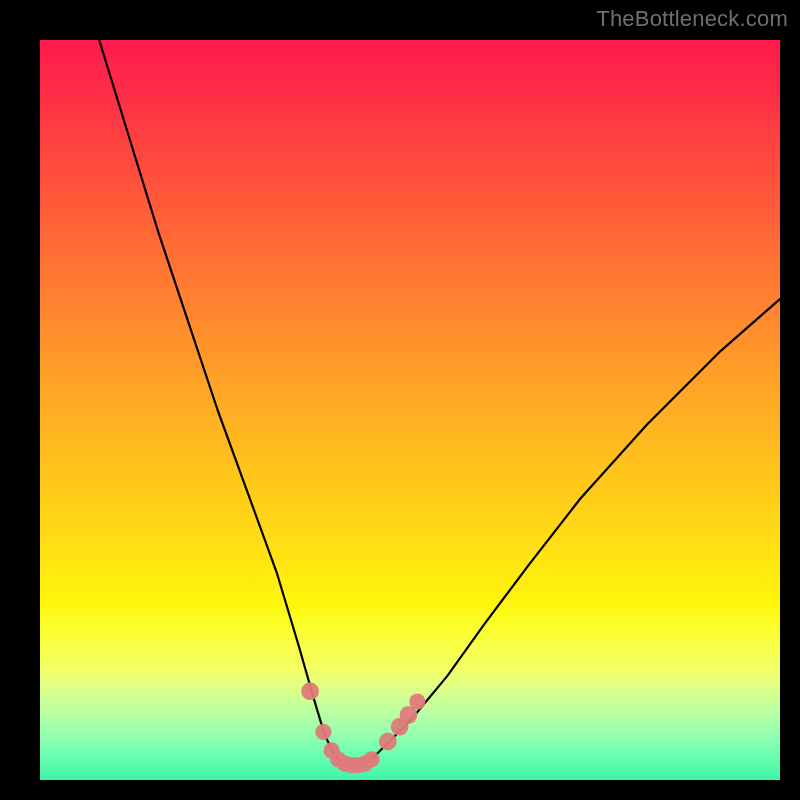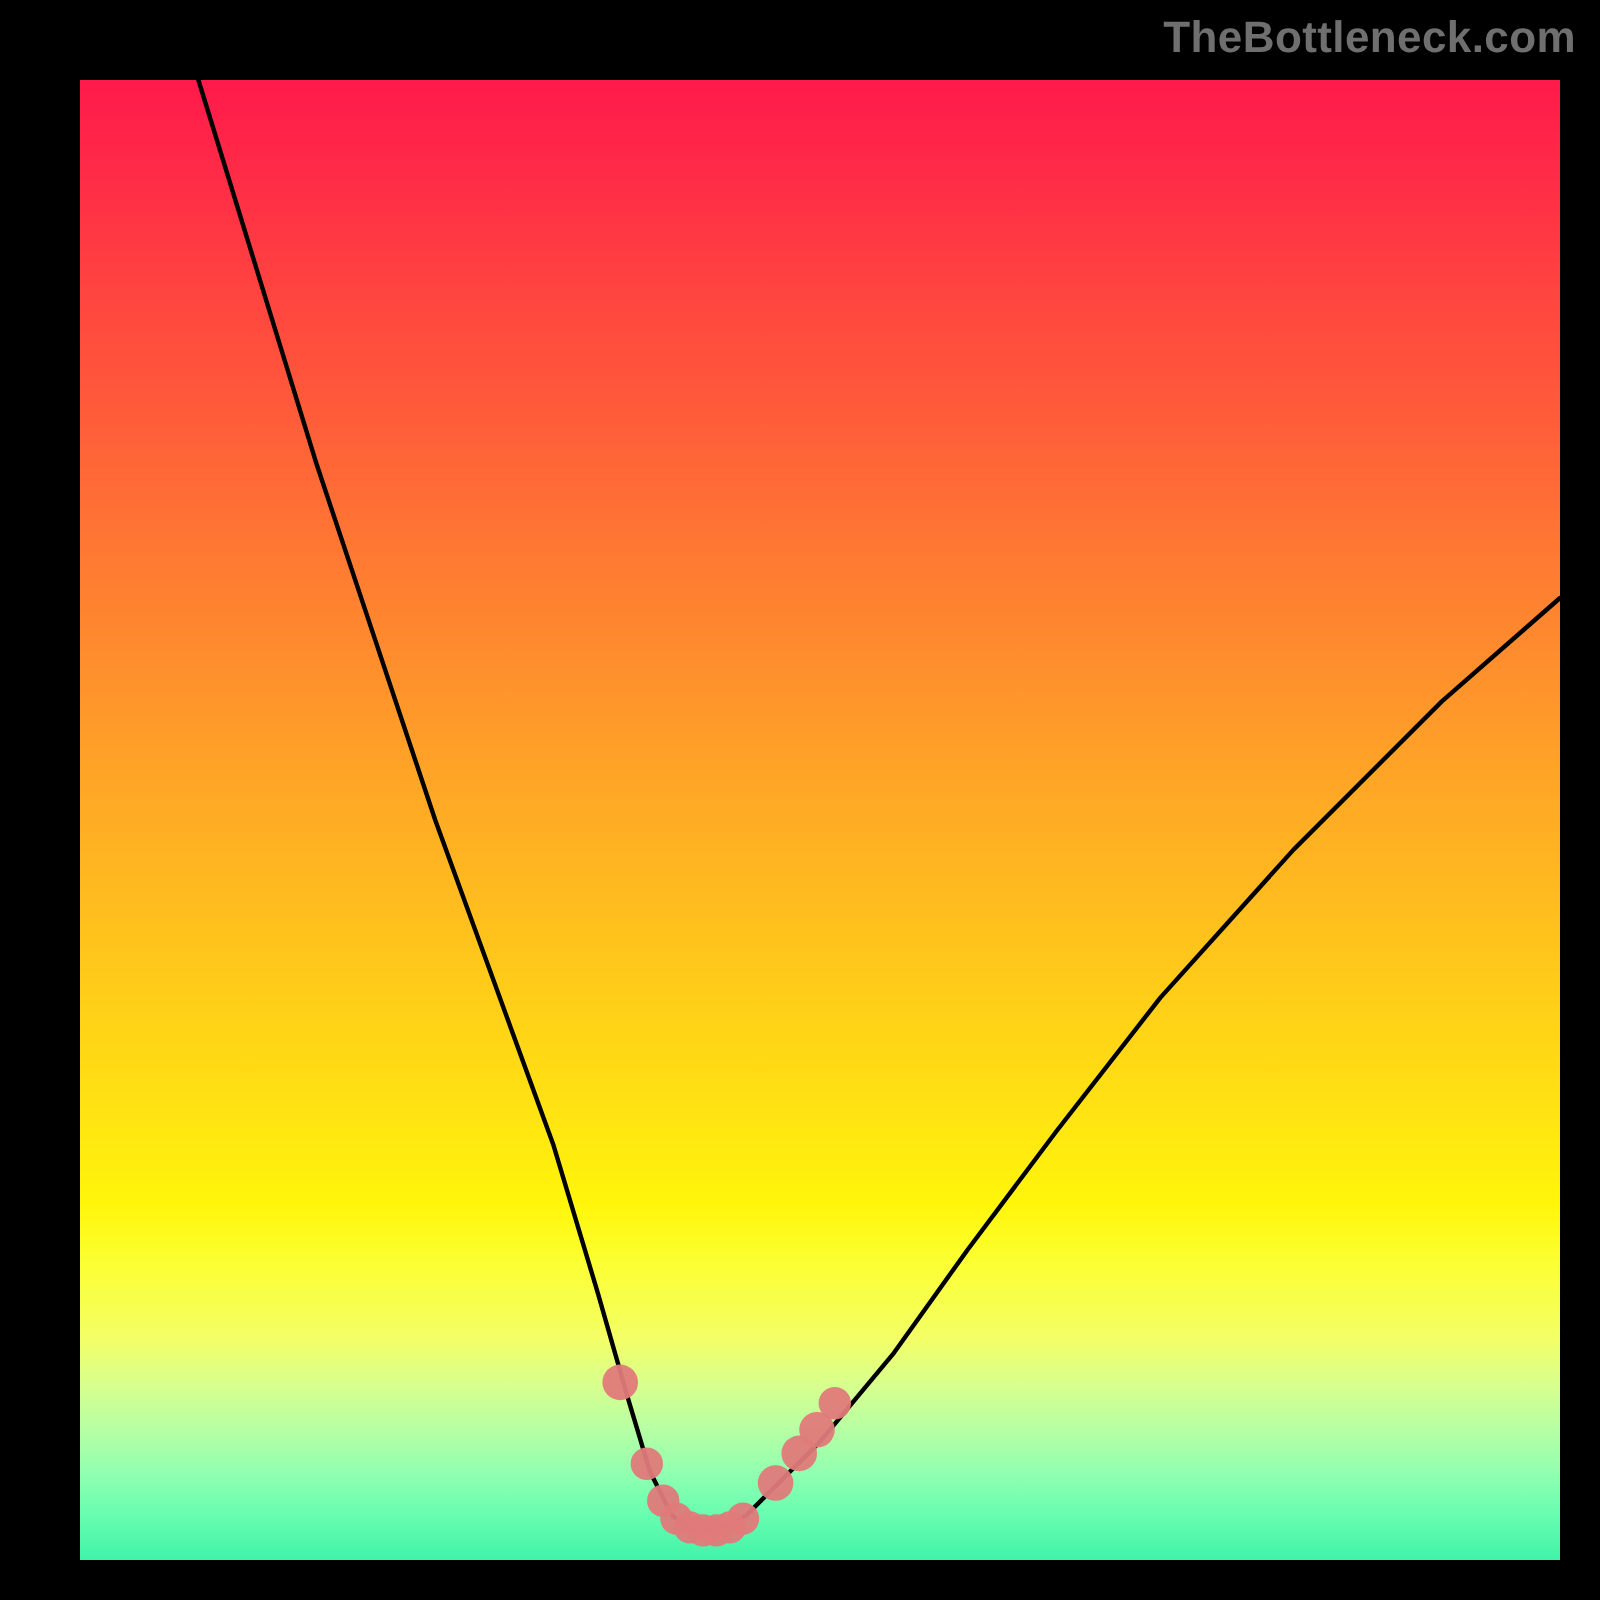--- a/index.html
+++ b/index.html
@@ -55,21 +55,21 @@
     width: 740px;
     height: 740px;
   }
   .watermark {
     position: absolute;
     top: 6px;
     right: 12px;
     color: #6f6f6f;
     font-size: 22px;
     letter-spacing: 0.2px;
-    font-weight: 700;
+    font-weight: 400;
     user-select: none;
   }
 </style>
 </head>
 <body>
 
 <div class="frame">
 
   <div class="plot-area">
     <svg class="curve" viewBox="0 0 740 740" preserveAspectRatio="none">

